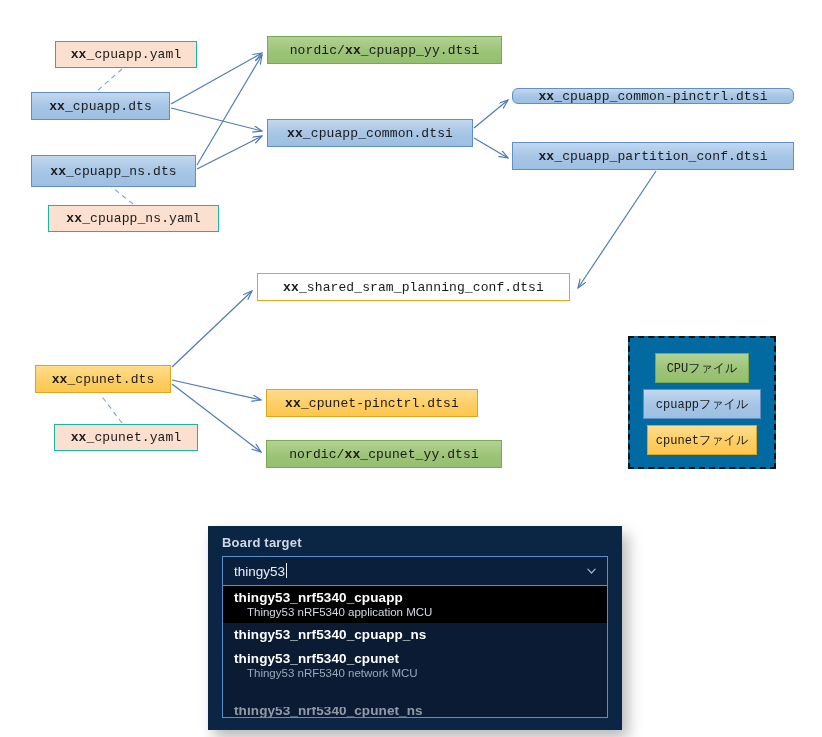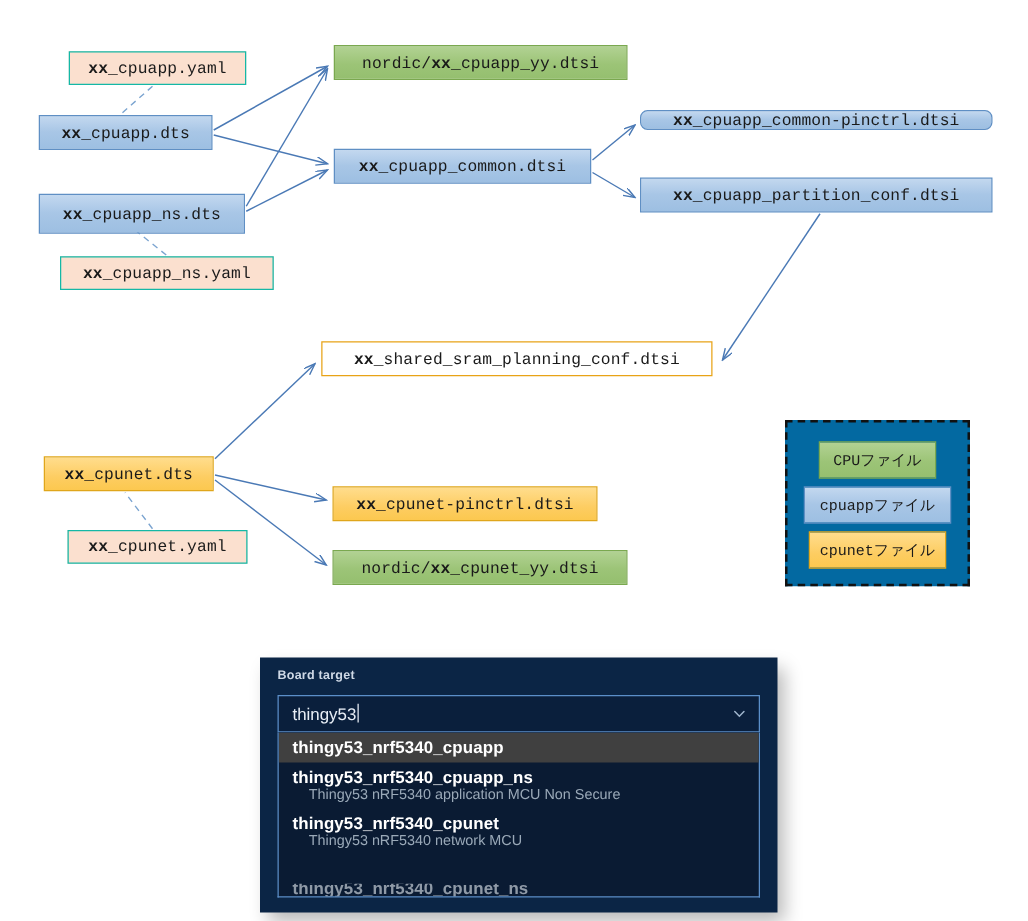--- a/index.html
+++ b/index.html
@@ -65,21 +65,21 @@
   #dialog{
     position:absolute;left:208px;top:526px;width:414px;height:204px;
     background:#0b2545;
     box-shadow:6px 8px 14px rgba(0,0,0,.28);
     box-sizing:border-box;
     font-family:"Liberation Sans",sans-serif;
     overflow:hidden;
   }
   #dlg-title{
     position:absolute;left:14px;top:9px;
-    color:#cfd9e6;font-size:10px;font-weight:bold;letter-spacing:.2px;
+    color:#cfd9e6;font-size:13px;font-weight:bold;letter-spacing:.2px;
   }
   #combo{
     position:absolute;left:14px;top:30px;width:386px;height:30px;
     background:#0a1f3c;border:1px solid #5b8fc9;box-sizing:border-box;
     display:flex;align-items:center;
   }
   #combo-value{
     color:#e8eef6;font-size:13.5px;margin-left:11px;
     position:relative;
   }
@@ -90,21 +90,21 @@
   #chevron{
     position:absolute;right:10px;top:50%;transform:translateY(-50%);
     width:11px;height:11px;
   }
   #options{
     position:absolute;left:14px;top:60px;width:386px;height:132px;
     background:#0a1b33;border:1px solid #5b8fc9;border-top:none;
     box-sizing:border-box;overflow:hidden;
   }
   .opt{padding:4px 0 5px 0;}
-  .opt.sel{background:#404040;}
+  .opt.sel{background:#000000;}
   .opt-name{
     color:#ffffff;font-size:13.5px;font-weight:bold;margin-left:11px;
     letter-spacing:.1px;
   }
   .opt-desc{
     color:#9aa9b8;font-size:11.5px;margin-left:24px;margin-top:1px;
   }
   .opt.sel .opt-desc{color:#d3dae1;}
   .opt-clip{
     position:absolute;left:0;right:0;bottom:-2px;height:12px;overflow:hidden;
@@ -217,24 +217,24 @@
     <span id="combo-value"><span>thingy53</span><span id="combo-caret"></span></span>
     <svg id="chevron" viewBox="0 0 12 12">
       <path d="M2,4 L6,8.2 L10,4" fill="none" stroke="#9fb4cc" stroke-width="1.3" stroke-linecap="round"></path>
     </svg>
   </div>
 
   <div id="options">
     <div id="opt-host">
         <div class="opt sel">
           <div class="opt-name">thingy53_nrf5340_cpuapp</div>
+          <div class="opt-desc">Thingy53 nRF5340 application MCU</div>
         </div>
         <div class="opt">
           <div class="opt-name">thingy53_nrf5340_cpuapp_ns</div>
-          <div class="opt-desc">Thingy53 nRF5340 application MCU Non Secure</div>
         </div>
         <div class="opt">
           <div class="opt-name">thingy53_nrf5340_cpunet</div>
           <div class="opt-desc">Thingy53 nRF5340 network MCU</div>
         </div>
       </div>
     <div class="opt-clip">
       <span class="opt-name">thingy53_nrf5340_cpunet_ns</span>
     </div>
   </div>

